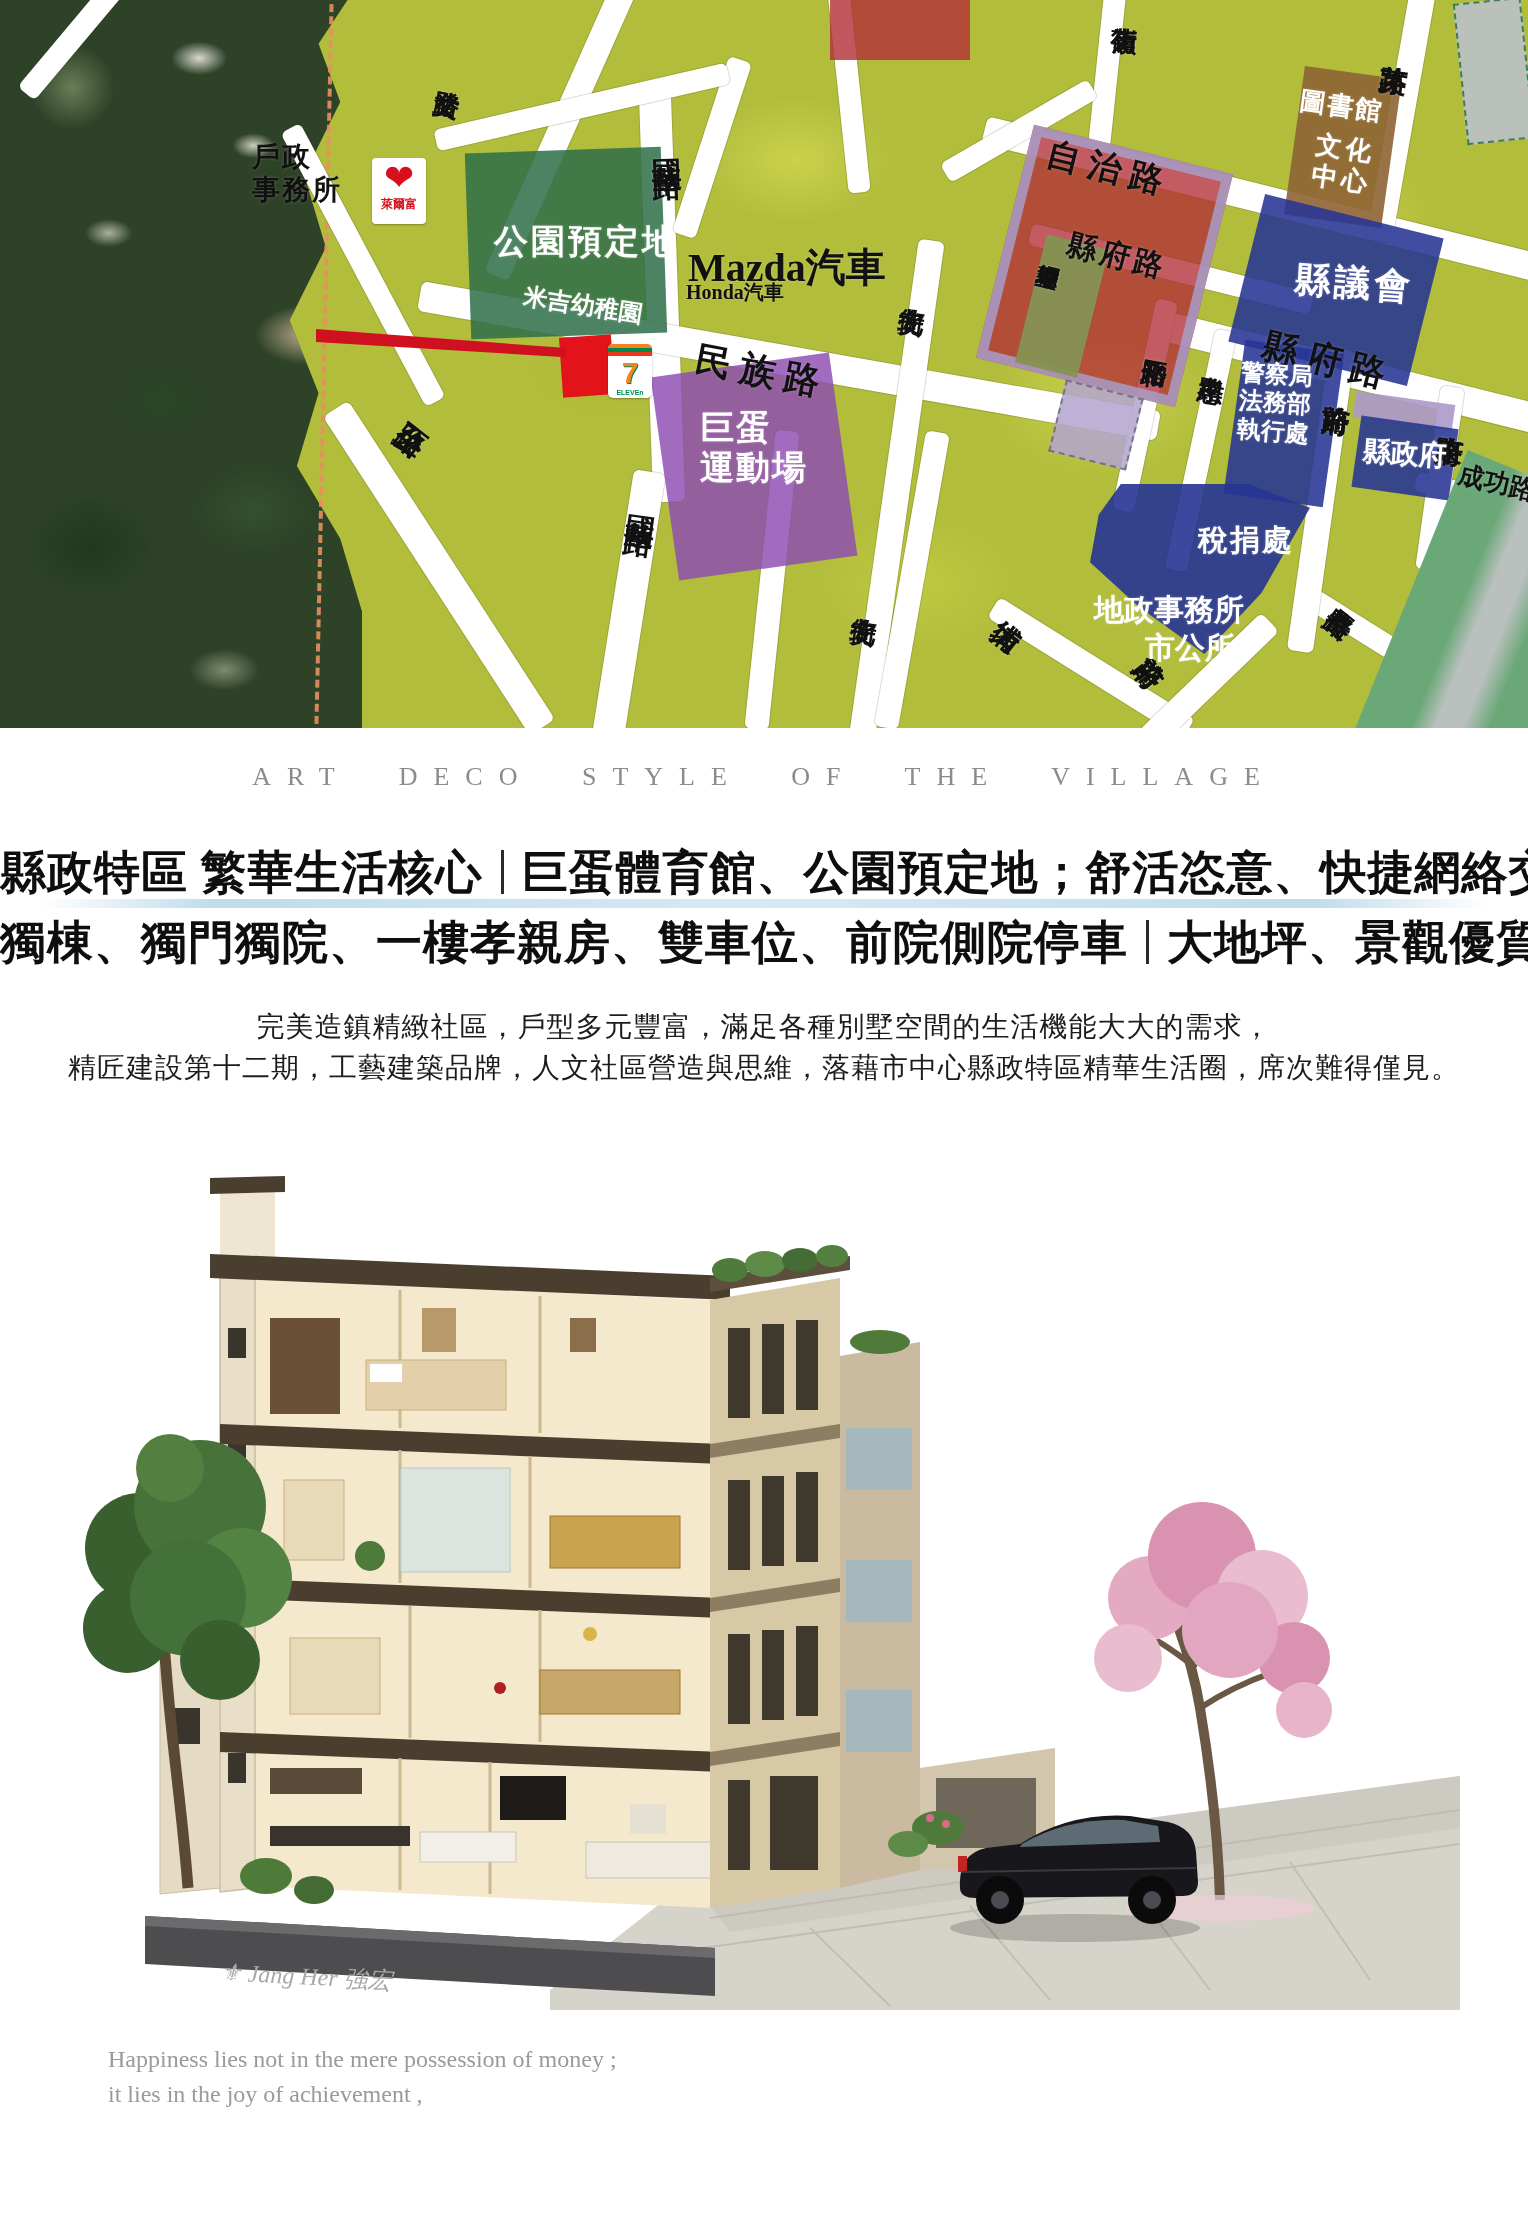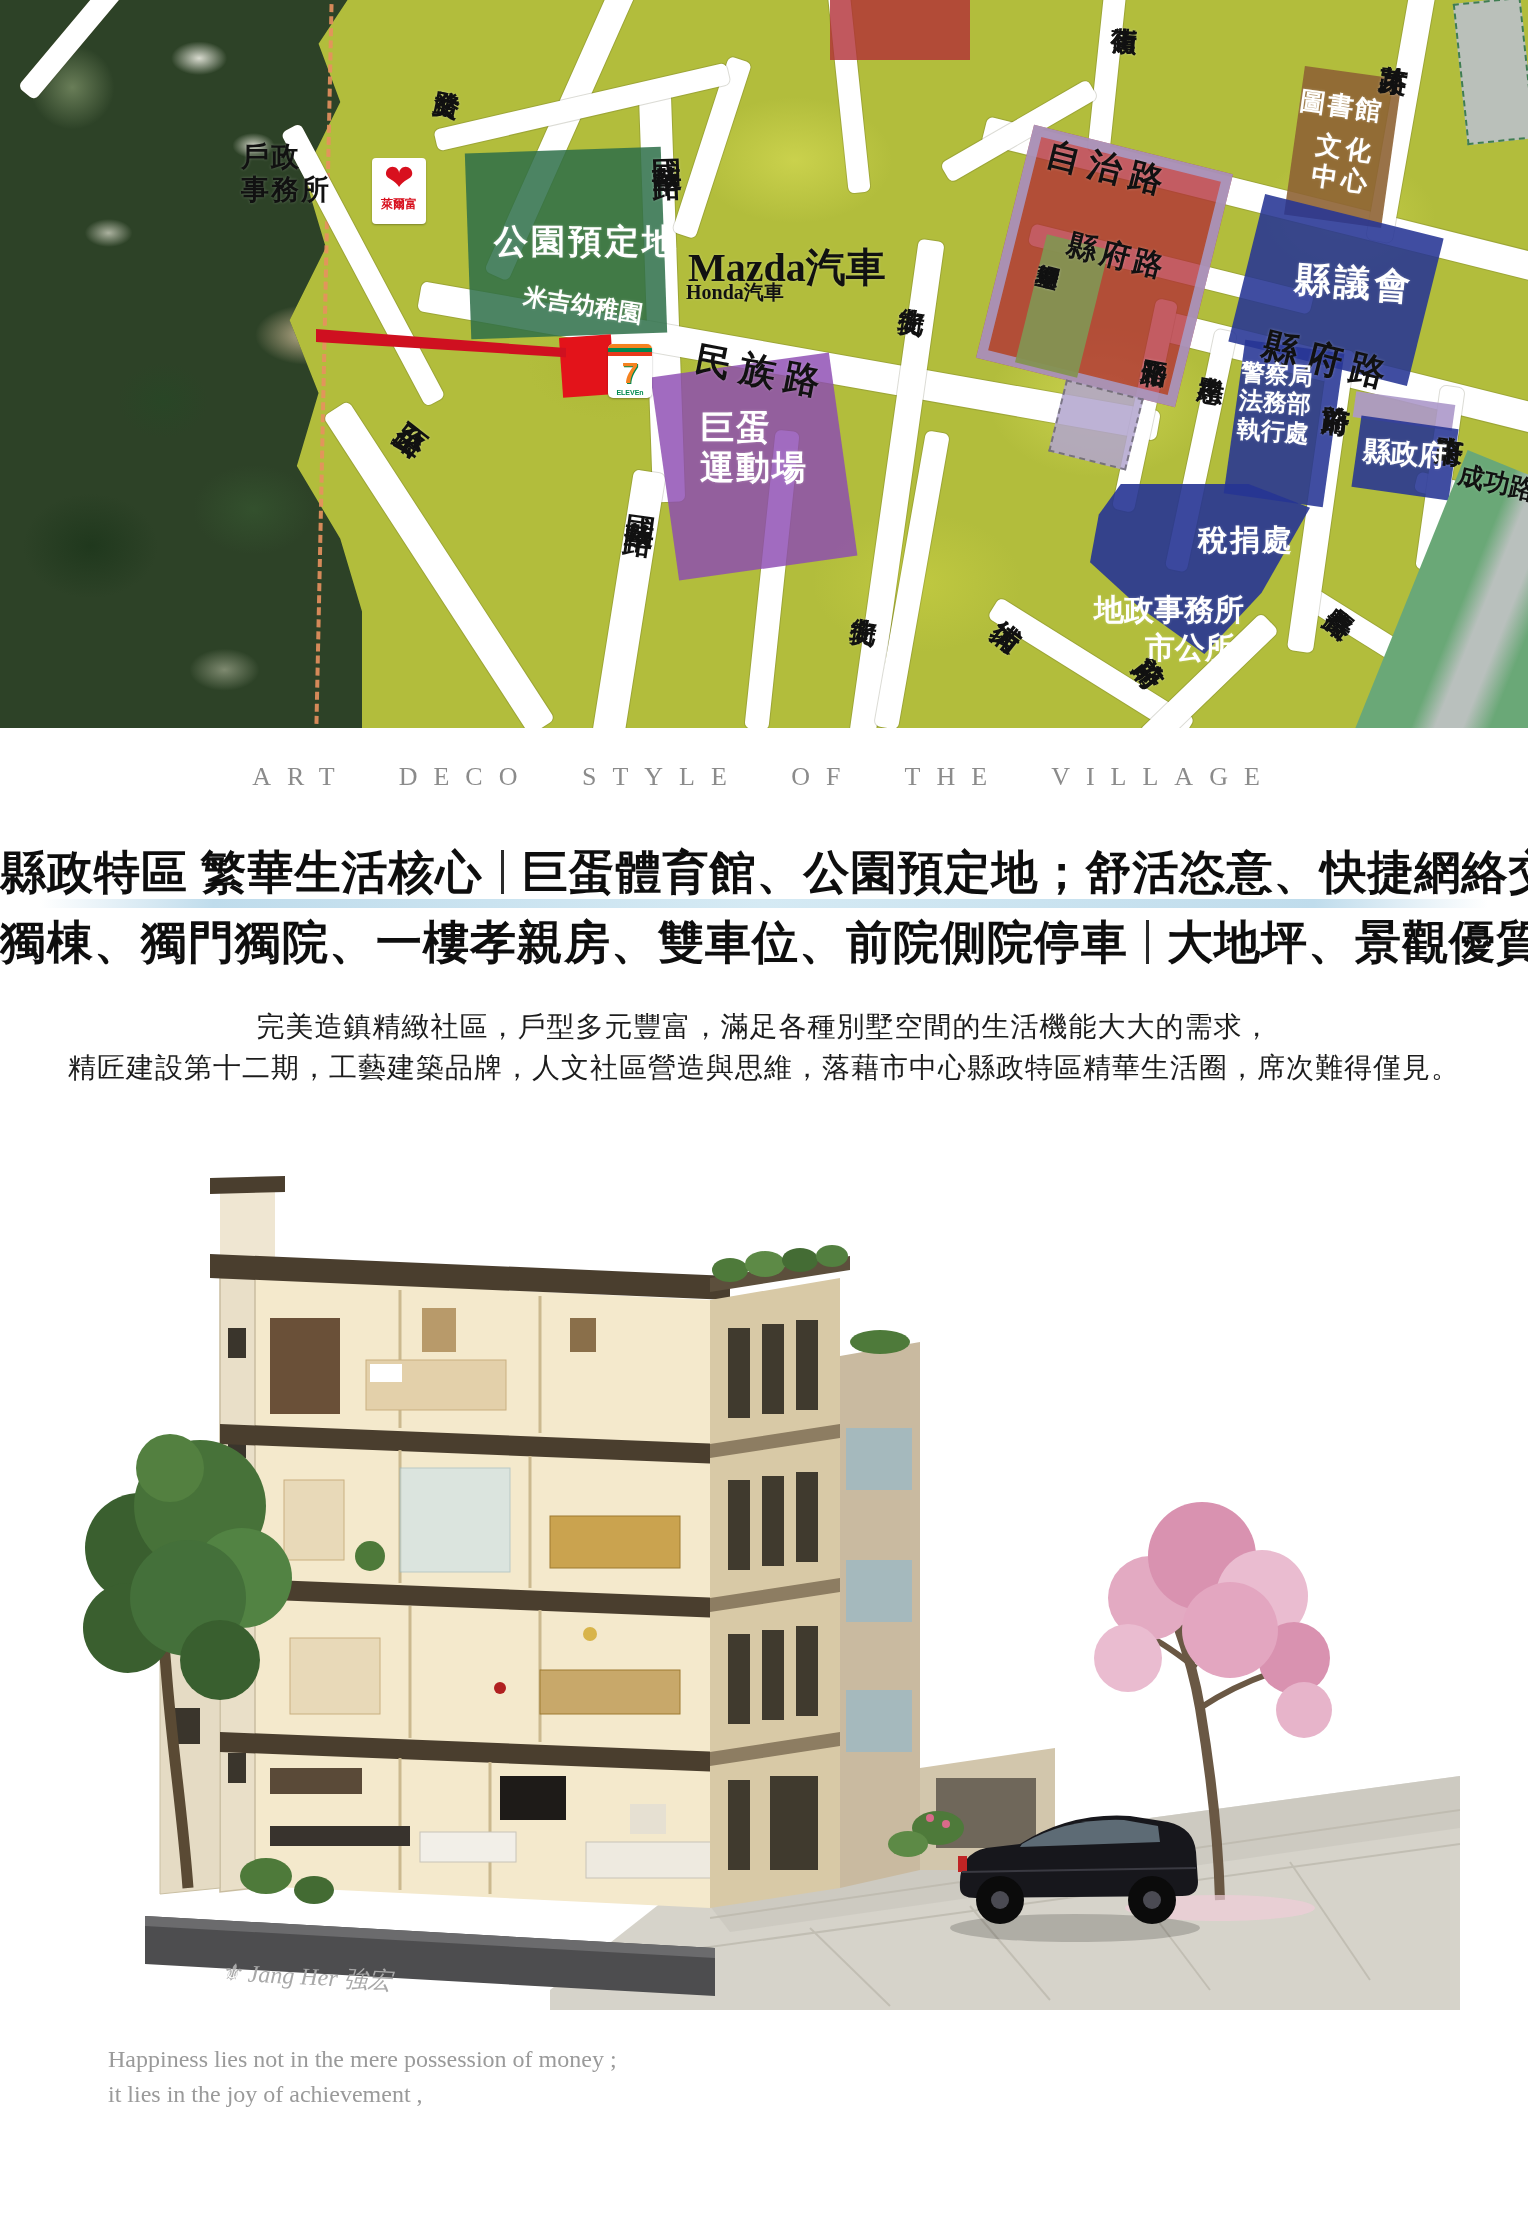--- a/index.html
+++ b/index.html
@@ -139,21 +139,21 @@
     <span class="hl-sub">萊爾富</span>
   </div>
 
   <div id="seven">
     <span class="bars"></span>
     <span class="seven-glyph">7</span>
     <span class="eleven">ELEVEn</span>
   </div>
 
   <div id="labels-layer">
-      <div class="maplabel" style="left: 241px; top: 140px; font-size: 28px; color: rgb(17, 17, 17); letter-spacing: 2px;">戶政
+      <div class="maplabel" style="left: 252px; top: 140px; font-size: 28px; color: rgb(17, 17, 17); letter-spacing: 2px;">戶政
 事務所</div>
       <div class="maplabel vert" style="left: 438px; top: 68px; font-size: 26px; color: rgb(17, 17, 17); transform: rotate(12deg);">文發路</div>
       <div class="maplabel vert" style="left: 420px; top: 400px; font-size: 30px; color: rgb(17, 17, 17); transform: rotate(38deg);">至公路</div>
       <div class="maplabel vert" style="left: 648px; top: 136px; font-size: 30px; color: rgb(17, 17, 17); transform: rotate(-2deg); letter-spacing: 6px;">國華路</div>
       <div class="maplabel vert" style="left: 628px; top: 490px; font-size: 30px; color: rgb(17, 17, 17); transform: rotate(8deg); letter-spacing: 6px;">國華路</div>
       <div class="maplabel" style="left: 688px; top: 244px; font-size: 40px; color: rgb(17, 17, 17);">Mazda汽車</div>
       <div class="maplabel" style="left: 686px; top: 281px; font-size: 20px; color: rgb(17, 17, 17);">Honda汽車</div>
       <div class="maplabel" style="left: 700px; top: 338px; font-size: 36px; color: rgb(17, 17, 17); transform: rotate(11deg);">民 族 路</div>
       <div class="maplabel vert" style="left: 900px; top: 286px; font-size: 26px; color: rgb(17, 17, 17); transform: rotate(8deg);">北安街</div>
       <div class="maplabel vert" style="left: 852px; top: 596px; font-size: 26px; color: rgb(17, 17, 17); transform: rotate(8deg);">北安街</div>

